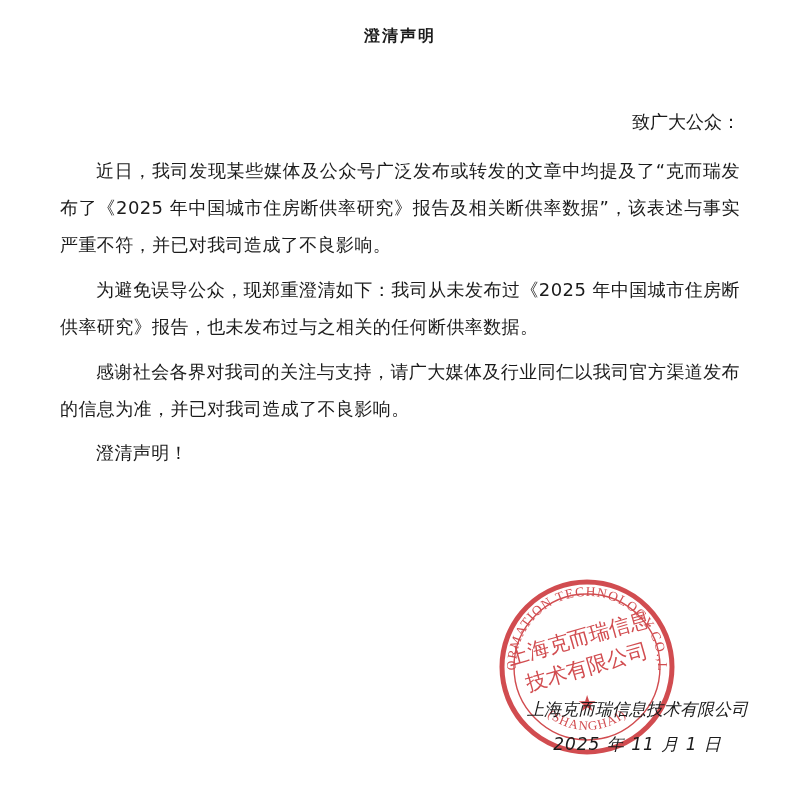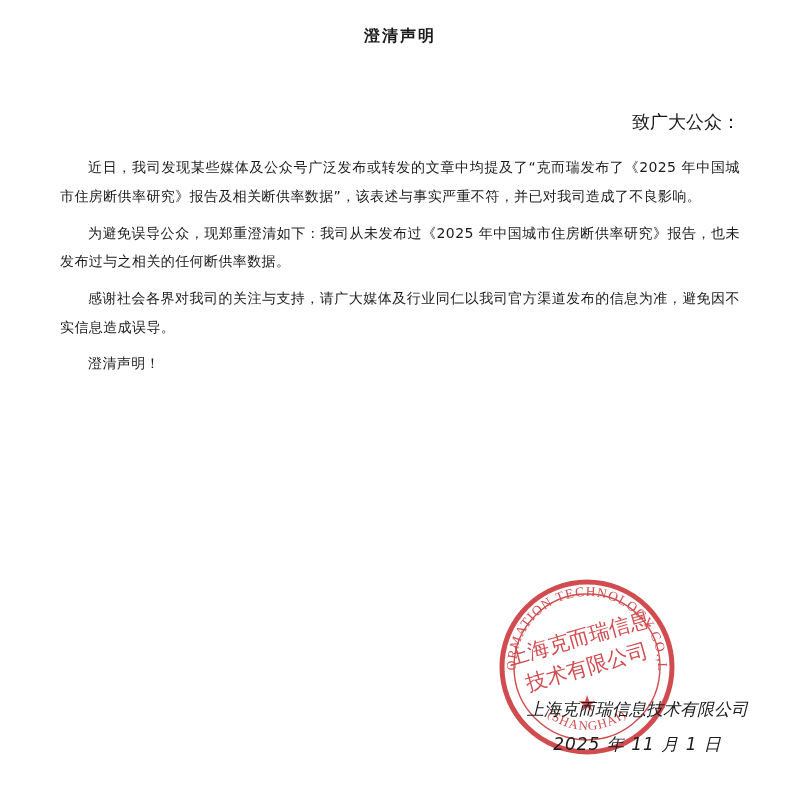--- a/index.html
+++ b/index.html
@@ -36,21 +36,21 @@
   }
   .salutation {
     font-size: 18px;
     line-height: 1.9;
     color: #1b1b1b;
     margin: 0 0 14px 0;
     padding-left: 4px;
     text-align: right;
   }
   .para {
-    font-size: 14px;
+    font-size: 18px;
     line-height: 2.05;
     color: #1b1b1b;
     margin: 0 0 8px 0;
     text-indent: 2em;
     text-align: justify;
     letter-spacing: 0.4px;
   }
   .para-last {
     margin-bottom: 0;
   }
@@ -94,21 +94,21 @@
 <body>
 
 <div class="page">
 
   <h1 class="doc-title">澄清声明</h1>
 
   <div class="body-block">
     <p class="salutation">致广大公众：</p>
     <p class="para">近日，我司发现某些媒体及公众号广泛发布或转发的文章中均提及了“克而瑞发布了《2025 年中国城市住房断供率研究》报告及相关断供率数据”，该表述与事实严重不符，并已对我司造成了不良影响。</p>
     <p class="para">为避免误导公众，现郑重澄清如下：我司从未发布过《2025 年中国城市住房断供率研究》报告，也未发布过与之相关的任何断供率数据。</p>
-    <p class="para">感谢社会各界对我司的关注与支持，请广大媒体及行业同仁以我司官方渠道发布的信息为准，避免因不实信息造成误导。</p>
+    <p class="para">感谢社会各界对我司的关注与支持，请广大媒体及行业同仁以我司官方渠道发布的信息为准，并已对我司造成了不良影响。</p>
     <p class="para para-last">澄清声明！</p>
   </div>
 
   <div class="seal">
     <svg width="178" height="178" viewBox="0 0 178 178" xmlns="http://www.w3.org/2000/svg">
       <defs>
         <path id="sealArcTop" d="M 18,89 A 71,71 0 1 1 160,89"></path>
         <path id="sealArcBottom" d="M 26,89 A 63,63 0 1 0 152,89"></path>
       </defs>
       <circle cx="89" cy="89" r="85" fill="none" stroke="#c8262a" stroke-width="5"></circle>

